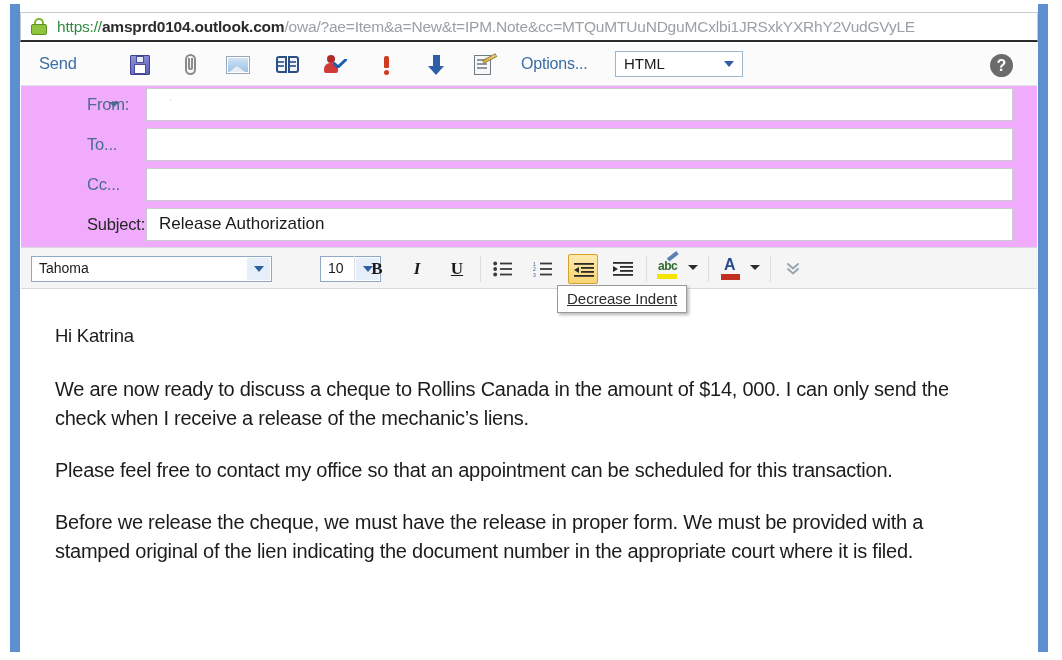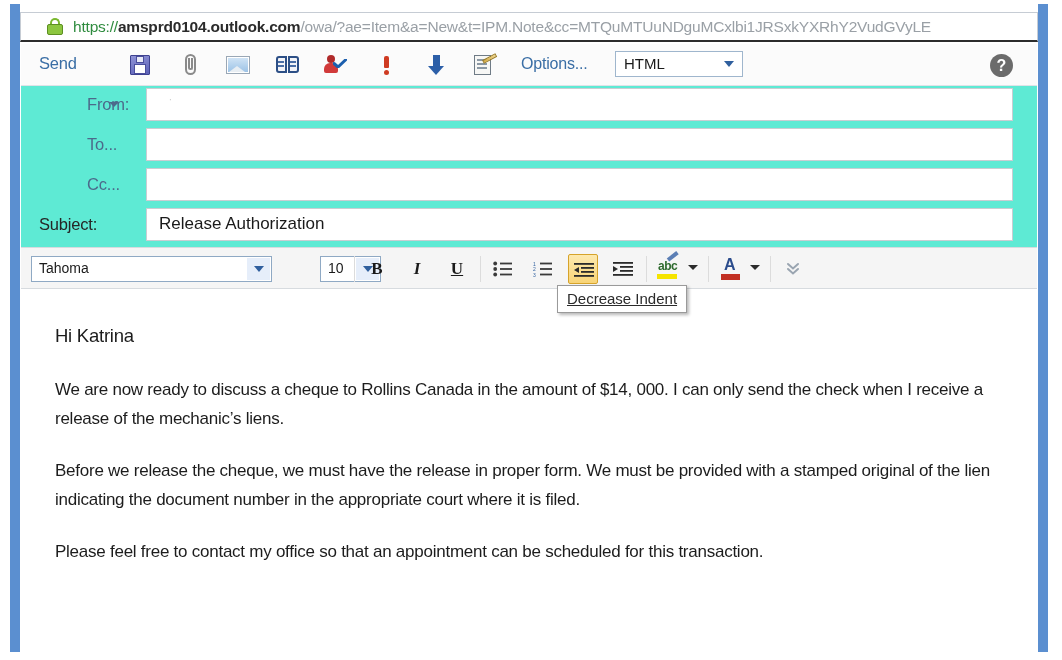--- a/index.html
+++ b/index.html
@@ -30,21 +30,21 @@
   #url-bar {
     position: absolute;
     left: 20px; top: 12px;
     width: 1018px; height: 30px;
     background: #ffffff;
     border: 1px solid #c6ccd4;
     border-bottom: 2px solid #2c2c2c;
     box-sizing: border-box;
     display: flex;
     align-items: center;
-    padding-left: 26px;
+    padding-left: 10px;
     overflow: hidden;
     white-space: nowrap;
   }
   #lock-icon {
     width: 16px; height: 17px;
     flex: 0 0 auto;
     margin-right: 10px;
     position: relative;
   }
   #lock-icon .body {
@@ -71,21 +71,21 @@
   }
   .url-scheme { color: #2e8b3e; }
   .url-host   { color: #2b2b2b; font-weight: bold; }
   .url-path   { color: #9aa0a6; }
 
   
   #compose-window {
     position: absolute;
     left: 21px; top: 44px;
     width: 1016px; height: 565px;
-    background: #5eead4;
+    background: #f0abfc;
     box-sizing: border-box;
   }
 
   
   #command-toolbar {
     position: absolute;
     left: 0; top: 0;
     width: 1016px; height: 42px;
     background: #fbfbfb;
     border-bottom: 1px solid #dfe3e8;
@@ -310,21 +310,21 @@
   }
 
   
   .field-row { position: absolute; left: 0; width: 1016px; }
   .field-label {
     position: absolute;
     font-size: 16.5px;
     letter-spacing: -0.2px;
   }
   .field-label.muted { color: #4c6a8b; margin-left: 48px; }
-  .field-label.dark  { color: #262626; }
+  .field-label.dark  { color: #262626; margin-left: 48px; }
   .field-box {
     position: absolute;
     left: 125px;
     width: 867px;
     height: 33px;
     background: #ffffff;
     border: 1px solid #c9cdd2;
     box-sizing: border-box;
     cursor: text;
   }
@@ -493,21 +493,21 @@
     position: absolute;
     left: 0; top: 245px;
     width: 1016px; height: 320px;
     background: #ffffff;
     padding: 32px 40px 0 34px;
     box-sizing: border-box;
     cursor: text;
   }
   #message-body p {
     margin: 0 0 23px 0;
-    font-size: 17px;
+    font-size: 20px;
     line-height: 29px;
     color: #1c1c1c;
     letter-spacing: -0.25px;
   }
   #message-body p.greeting { margin-bottom: 25px; font-size: 18.5px; }
 </style>
 </head>
 <body>
 
 <div id="app-frame">
@@ -721,18 +721,18 @@
           <path d="M5 8 L10 12.5 L15 8" stroke="#9aa5b1" stroke-width="2" fill="none" stroke-linecap="round"></path>
         </svg>
       </div>
     </div>
 
     <div id="tooltip">Decrease Indent</div>
 
     <div id="message-body">
       <p class="greeting">Hi Katrina</p>
       <p>We are now ready to discuss a cheque to Rollins Canada in the amount of $14, 000.  I can only send the check when I receive a release of the mechanic’s liens.</p>
+      <p>Please feel free to contact my office so that an appointment can be scheduled for this transaction.</p>
       <p>Before we release the cheque, we must have the release in proper form.  We must be provided with a stamped original of the lien indicating the document number in the appropriate court where it is filed.</p>
-      <p>Please feel free to contact my office so that an appointment can be scheduled for this transaction.</p>
     </div>
 
   </div>
 </div>
 
 </body></html>

